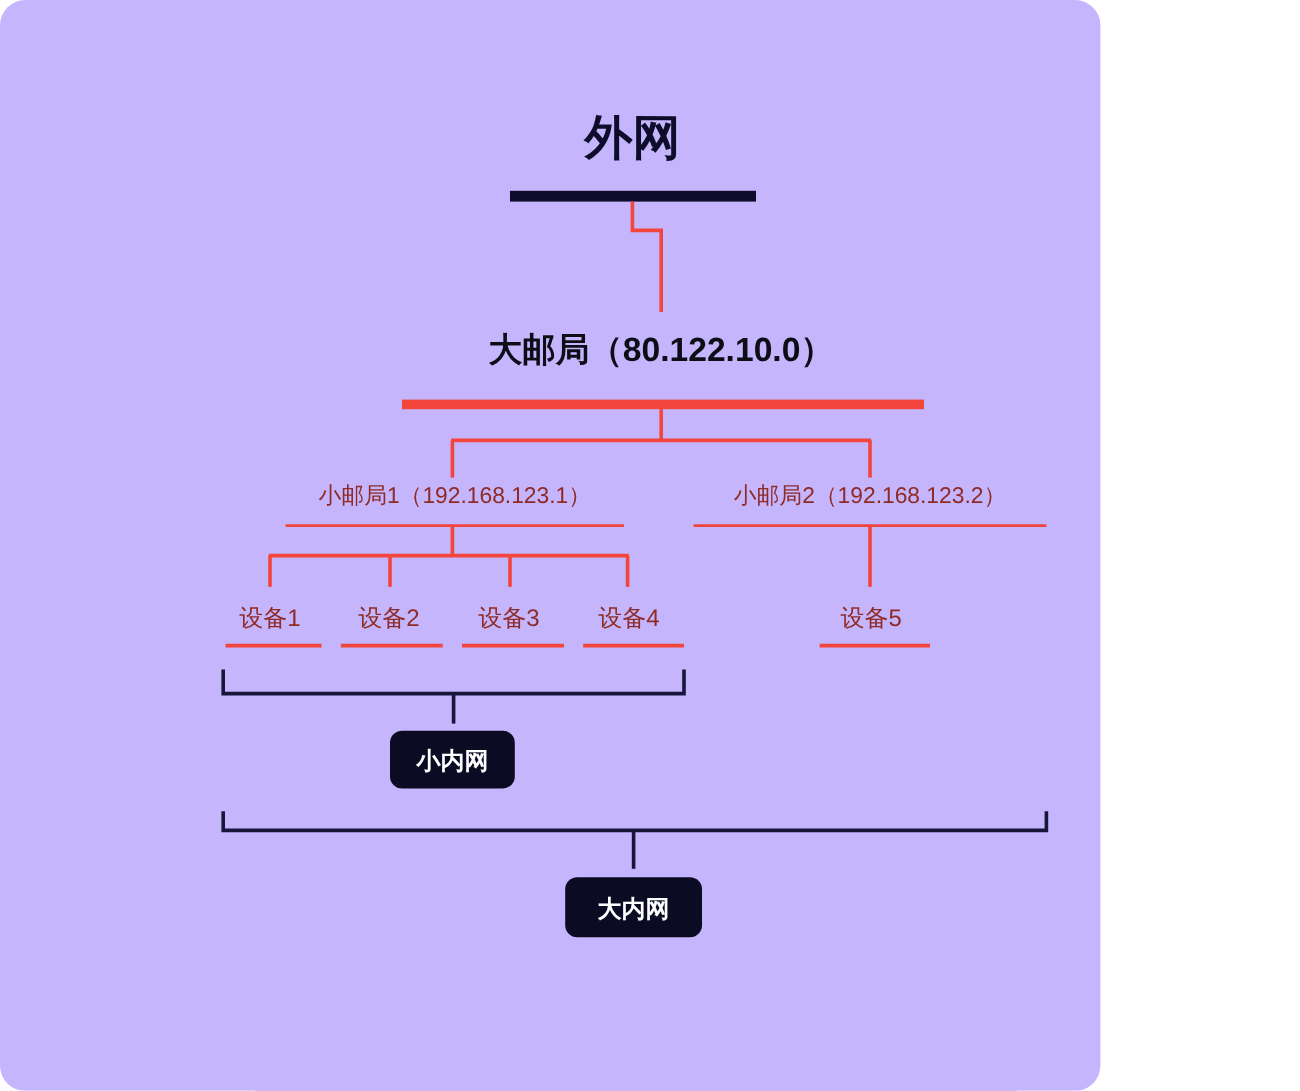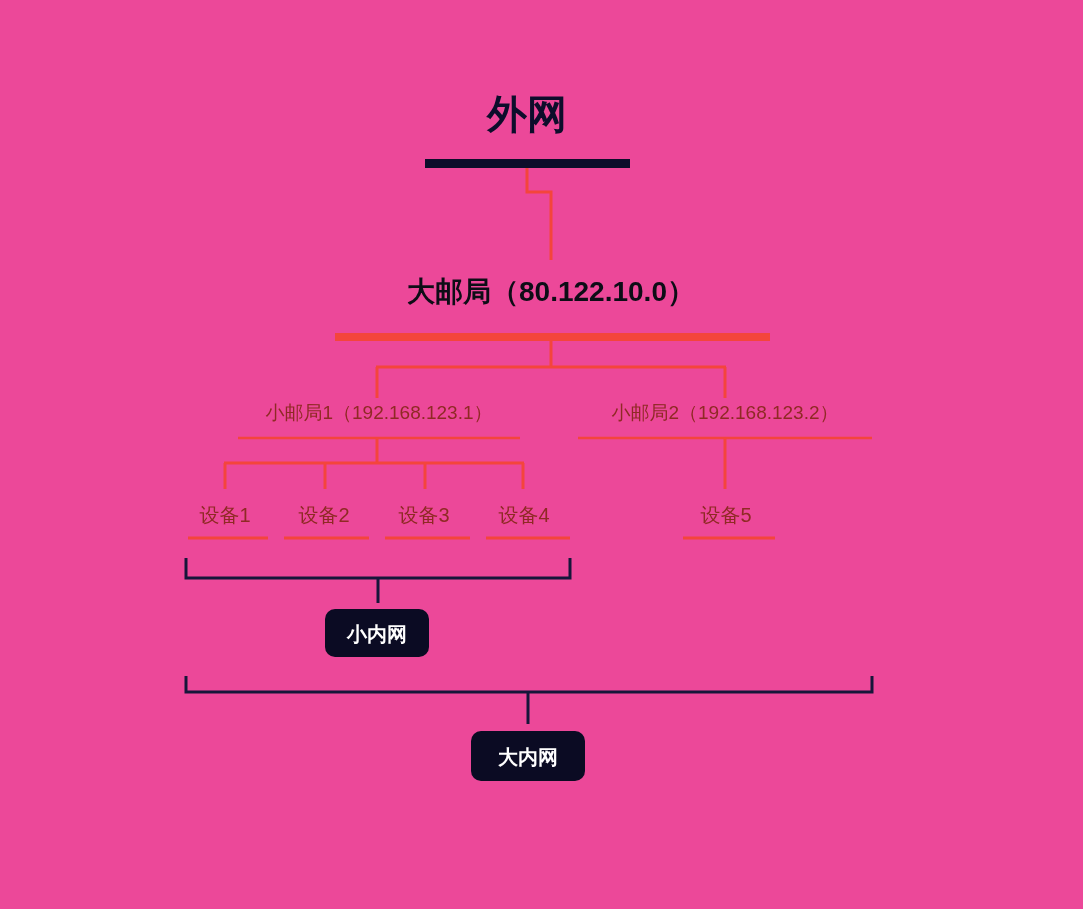--- a/index.html
+++ b/index.html
@@ -9,23 +9,24 @@
     background: #ffffff;
   }
   body {
     width: 1083px;
     height: 909px;
     font-family: "Liberation Sans", "DejaVu Sans", sans-serif;
     overflow: hidden;
   }
   #diagram-root {
     position: relative;
-    width: 1083px;
+    width: 917px;
     height: 909px;
-    background: #ec4899;
+    background: #c4b5fd;
+    border-radius: 21px;
   }
   svg#topology {
     position: absolute;
     left: 0;
     top: 0;
     width: 1083px;
     height: 909px;
     display: block;
   }
   text {

